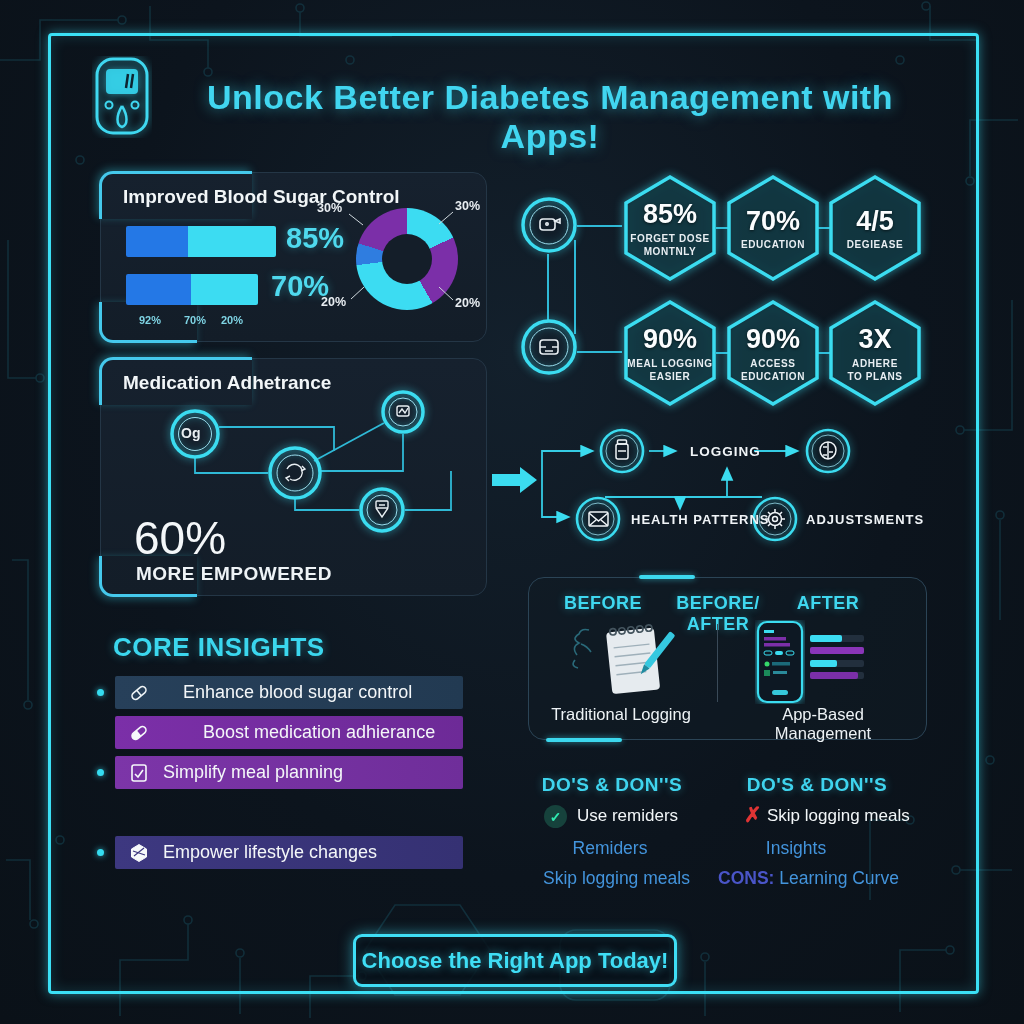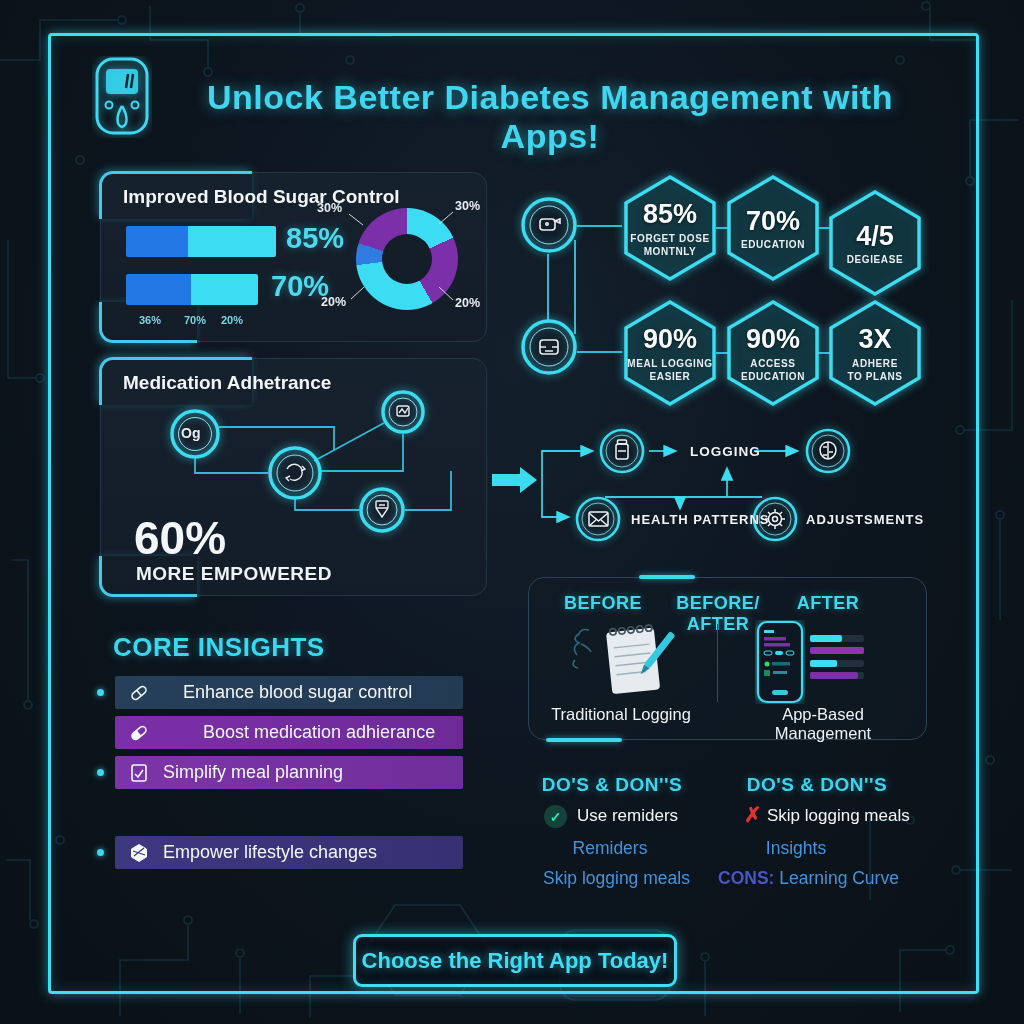--- a/index.html
+++ b/index.html
@@ -43,21 +43,21 @@
   .bar-val{position:absolute;font-size:29px;font-weight:bold;color:#4fd9ee;text-shadow:0 0 8px rgba(62,224,245,.4);}
   .axis-lab{position:absolute;font-size:11px;color:#7fd4e4;font-weight:bold;}
   #donut{
     left:255px;top:35px;width:102px;height:102px;border-radius:50%;
     background:conic-gradient(#3cdcf2 0deg 65deg,#7b2fa8 65deg 150deg,#3cdcf2 150deg 263deg,#2f7de0 263deg 288deg,#7b2fa8 288deg 360deg);
   }
   #donut-hole{left:281px;top:61px;width:50px;height:50px;border-radius:50%;background:#141e29;}
   .donut-lab{position:absolute;font-size:12.5px;font-weight:bold;color:#e9eef2;}
   
   #med-panel{left:100px;top:358px;width:385px;height:236px;}
-  #med-stat{position:absolute;left:33px;top:152px;font-size:46px;font-weight:bold;color:#f4f7f9;}
+  #med-stat{position:absolute;left:33px;top:152px;font-size:46px;font-weight:normal;color:#f4f7f9;}
   #med-stat-label{position:absolute;left:35px;top:204px;font-size:19px;font-weight:bold;color:#eef3f6;letter-spacing:.5px;}
   .node-glyph{position:absolute;color:#e9eef2;font-weight:bold;}
   
   .hex{width:96px;height:108px;}
   .hex svg{position:absolute;left:0;top:0;filter:drop-shadow(0 0 5px rgba(59,220,240,.7));}
   .hex-content{position:absolute;left:0;top:0;width:96px;height:108px;display:flex;flex-direction:column;
     align-items:center;justify-content:center;text-align:center;padding-top:2px;box-sizing:border-box;}
   .hex-value{font-size:27px;font-weight:bold;color:#fbfdfe;line-height:1.05;text-shadow:0 1px 3px rgba(0,0,0,.6);}
   .hex-label{font-size:10px;letter-spacing:.6px;color:#e8eef2;line-height:1.3;white-space:pre-line;margin-top:3px;font-weight:bold;}
   
@@ -173,21 +173,21 @@
       <div class="seg-cyan" style="width:88px;"></div>
     </div>
     <div class="bar-val" style="left:185px;top:49px;">85%</div>
 
     <div class="hbar" style="left:25px;top:101px;width:132px;">
       <div class="seg-blue" style="width:65px;"></div>
       <div class="seg-cyan" style="width:67px;"></div>
     </div>
     <div class="bar-val" style="left:170px;top:97px;">70%</div>
 
-    <div class="axis-lab" style="left:38px;top:141px;">36%</div>
+    <div class="axis-lab" style="left:38px;top:141px;">92%</div>
     <div class="axis-lab" style="left:83px;top:141px;">70%</div>
     <div class="axis-lab" style="left:120px;top:141px;">20%</div>
 
     <div id="donut" class="abs"></div>
     <div id="donut-hole" class="abs"></div>
     <svg class="abs" style="left:0;top:0;" width="385" height="168">
       <g stroke="#cfd8dd" stroke-width="1">
         <line x1="248" y1="41" x2="262" y2="52"></line>
         <line x1="352" y1="39" x2="338" y2="51"></line>
         <line x1="250" y1="126" x2="263" y2="114"></line>
@@ -288,21 +288,21 @@
   </div>
   <div class="abs hex" style="left:725px;top:174px;">
     <svg width="96" height="108">
         <polygon points="48,3 92,29 92,79 48,105 4,79 4,29" fill="rgba(8,18,26,0.55)" stroke="#3bdcf0" stroke-width="3.5"></polygon>
       </svg>
     <div class="hex-content">
         <div class="hex-value">70%</div>
         <div class="hex-label">EDUCATION</div>
       </div>
   </div>
-  <div class="abs hex" style="left:827px;top:189px;">
+  <div class="abs hex" style="left:827px;top:174px;">
     <svg width="96" height="108">
         <polygon points="48,3 92,29 92,79 48,105 4,79 4,29" fill="rgba(8,18,26,0.55)" stroke="#3bdcf0" stroke-width="3.5"></polygon>
       </svg>
     <div class="hex-content">
         <div class="hex-value">4/5</div>
         <div class="hex-label">DEGIEASE</div>
       </div>
   </div>
   <div class="abs hex" style="left:622px;top:299px;">
     <svg width="96" height="108">

